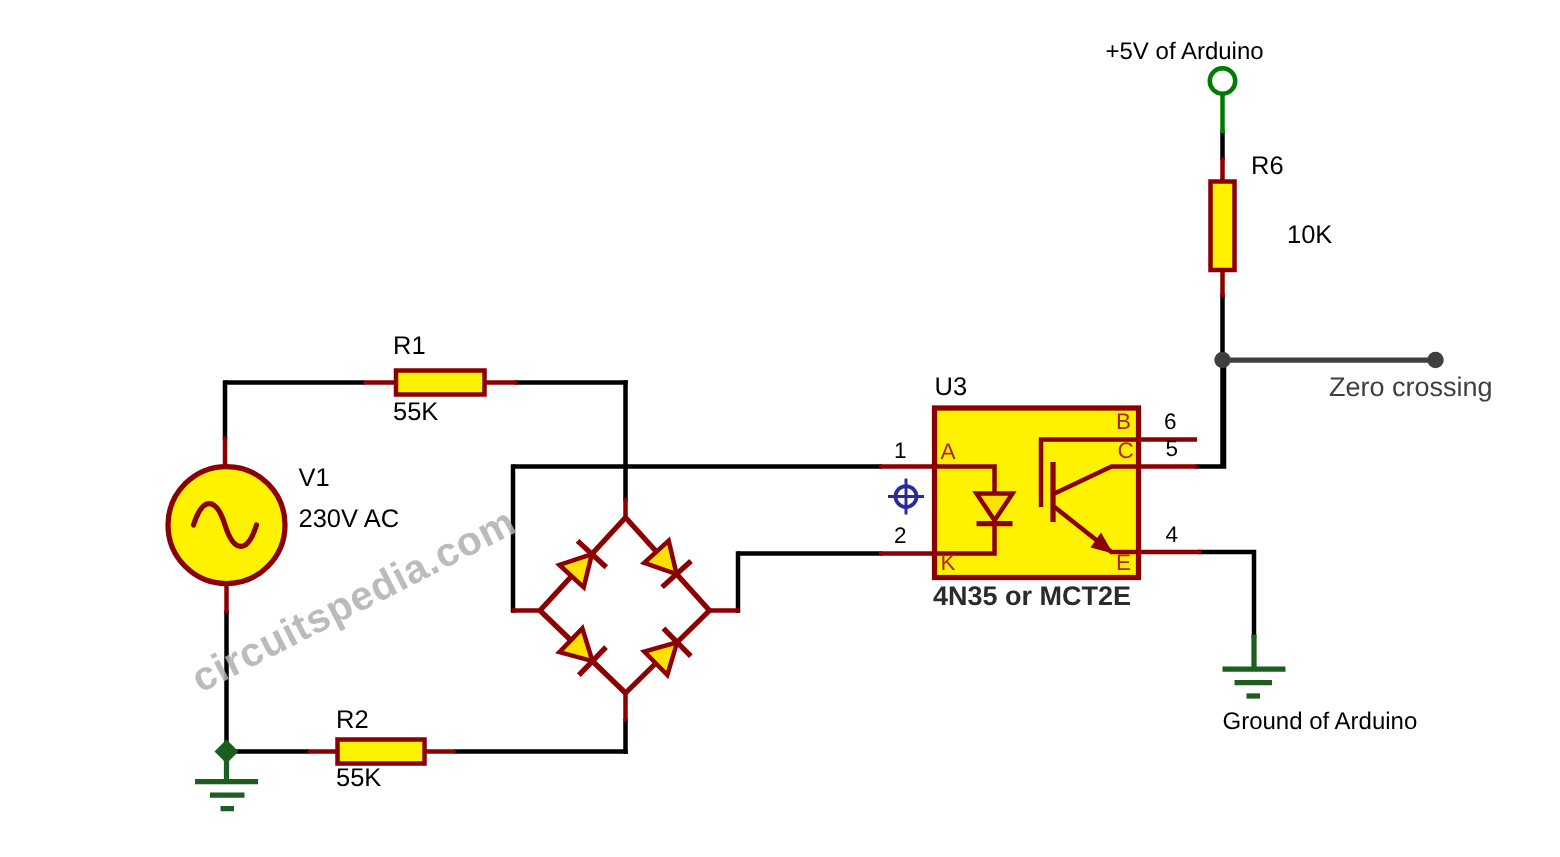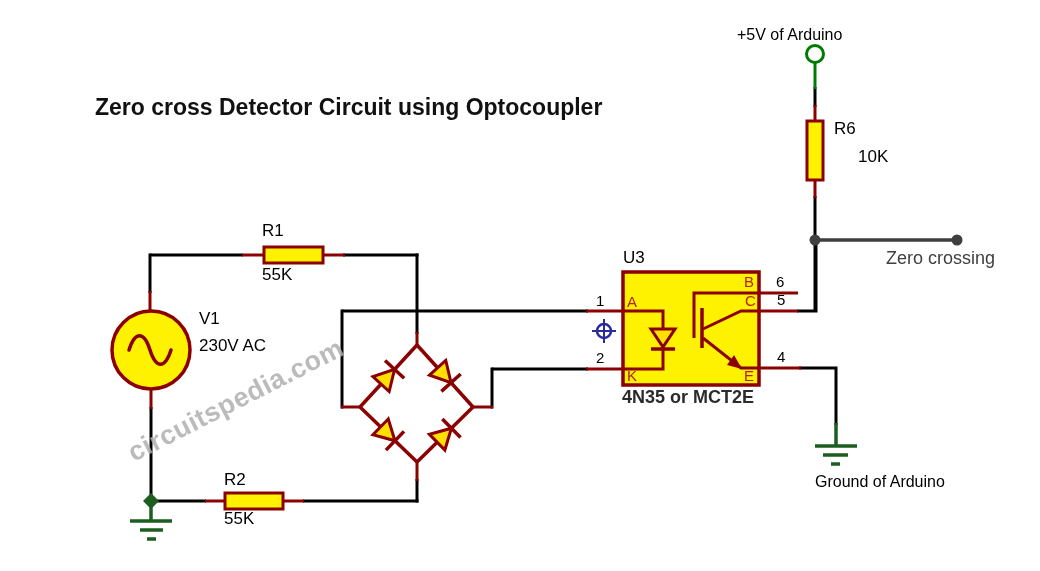--- a/index.html
+++ b/index.html
@@ -139,27 +139,26 @@
       <line x1="831" y1="464" x2="840" y2="464"></line>
     </g>
 
     <g stroke="#2a2a9f" fill="none">
       <circle cx="604" cy="331" r="7" stroke-width="2.5"></circle>
       <line x1="592" y1="331" x2="616" y2="331" stroke-width="2"></line>
       <line x1="604" y1="319" x2="604" y2="343" stroke-width="2"></line>
     </g>
   </svg>
 
-  <div class="lbl title" style="left:95px;top:95px;">Zero cross Detector Circuit using Optocoupler</div>
 
   <div class="lbl watermark" style="left:130px;top:440px;">circuitspedia.com</div>
 
   <div class="lbl f16" style="left:737px;top:26px;">+5V of Arduino</div>
 
-  <div class="lbl f17" style="left:834px;top:120px;">R6</div>
+  <div class="lbl f17" style="left:834px;top:102px;">R6</div>
   <div class="lbl f17" style="left:834px;top:148px;margin-left:24px;">10K</div>
 
   <div class="lbl signal" style="left:886px;top:249px;">Zero crossing</div>
 
   <div class="lbl f17" style="left:262px;top:222px;">R1</div>
   <div class="lbl f17" style="left:262px;top:266px;">55K</div>
 
   <div class="lbl f17" style="left:199px;top:310px;">V1</div>
   <div class="lbl f17" style="left:199px;top:337px;">230V AC</div>
 

